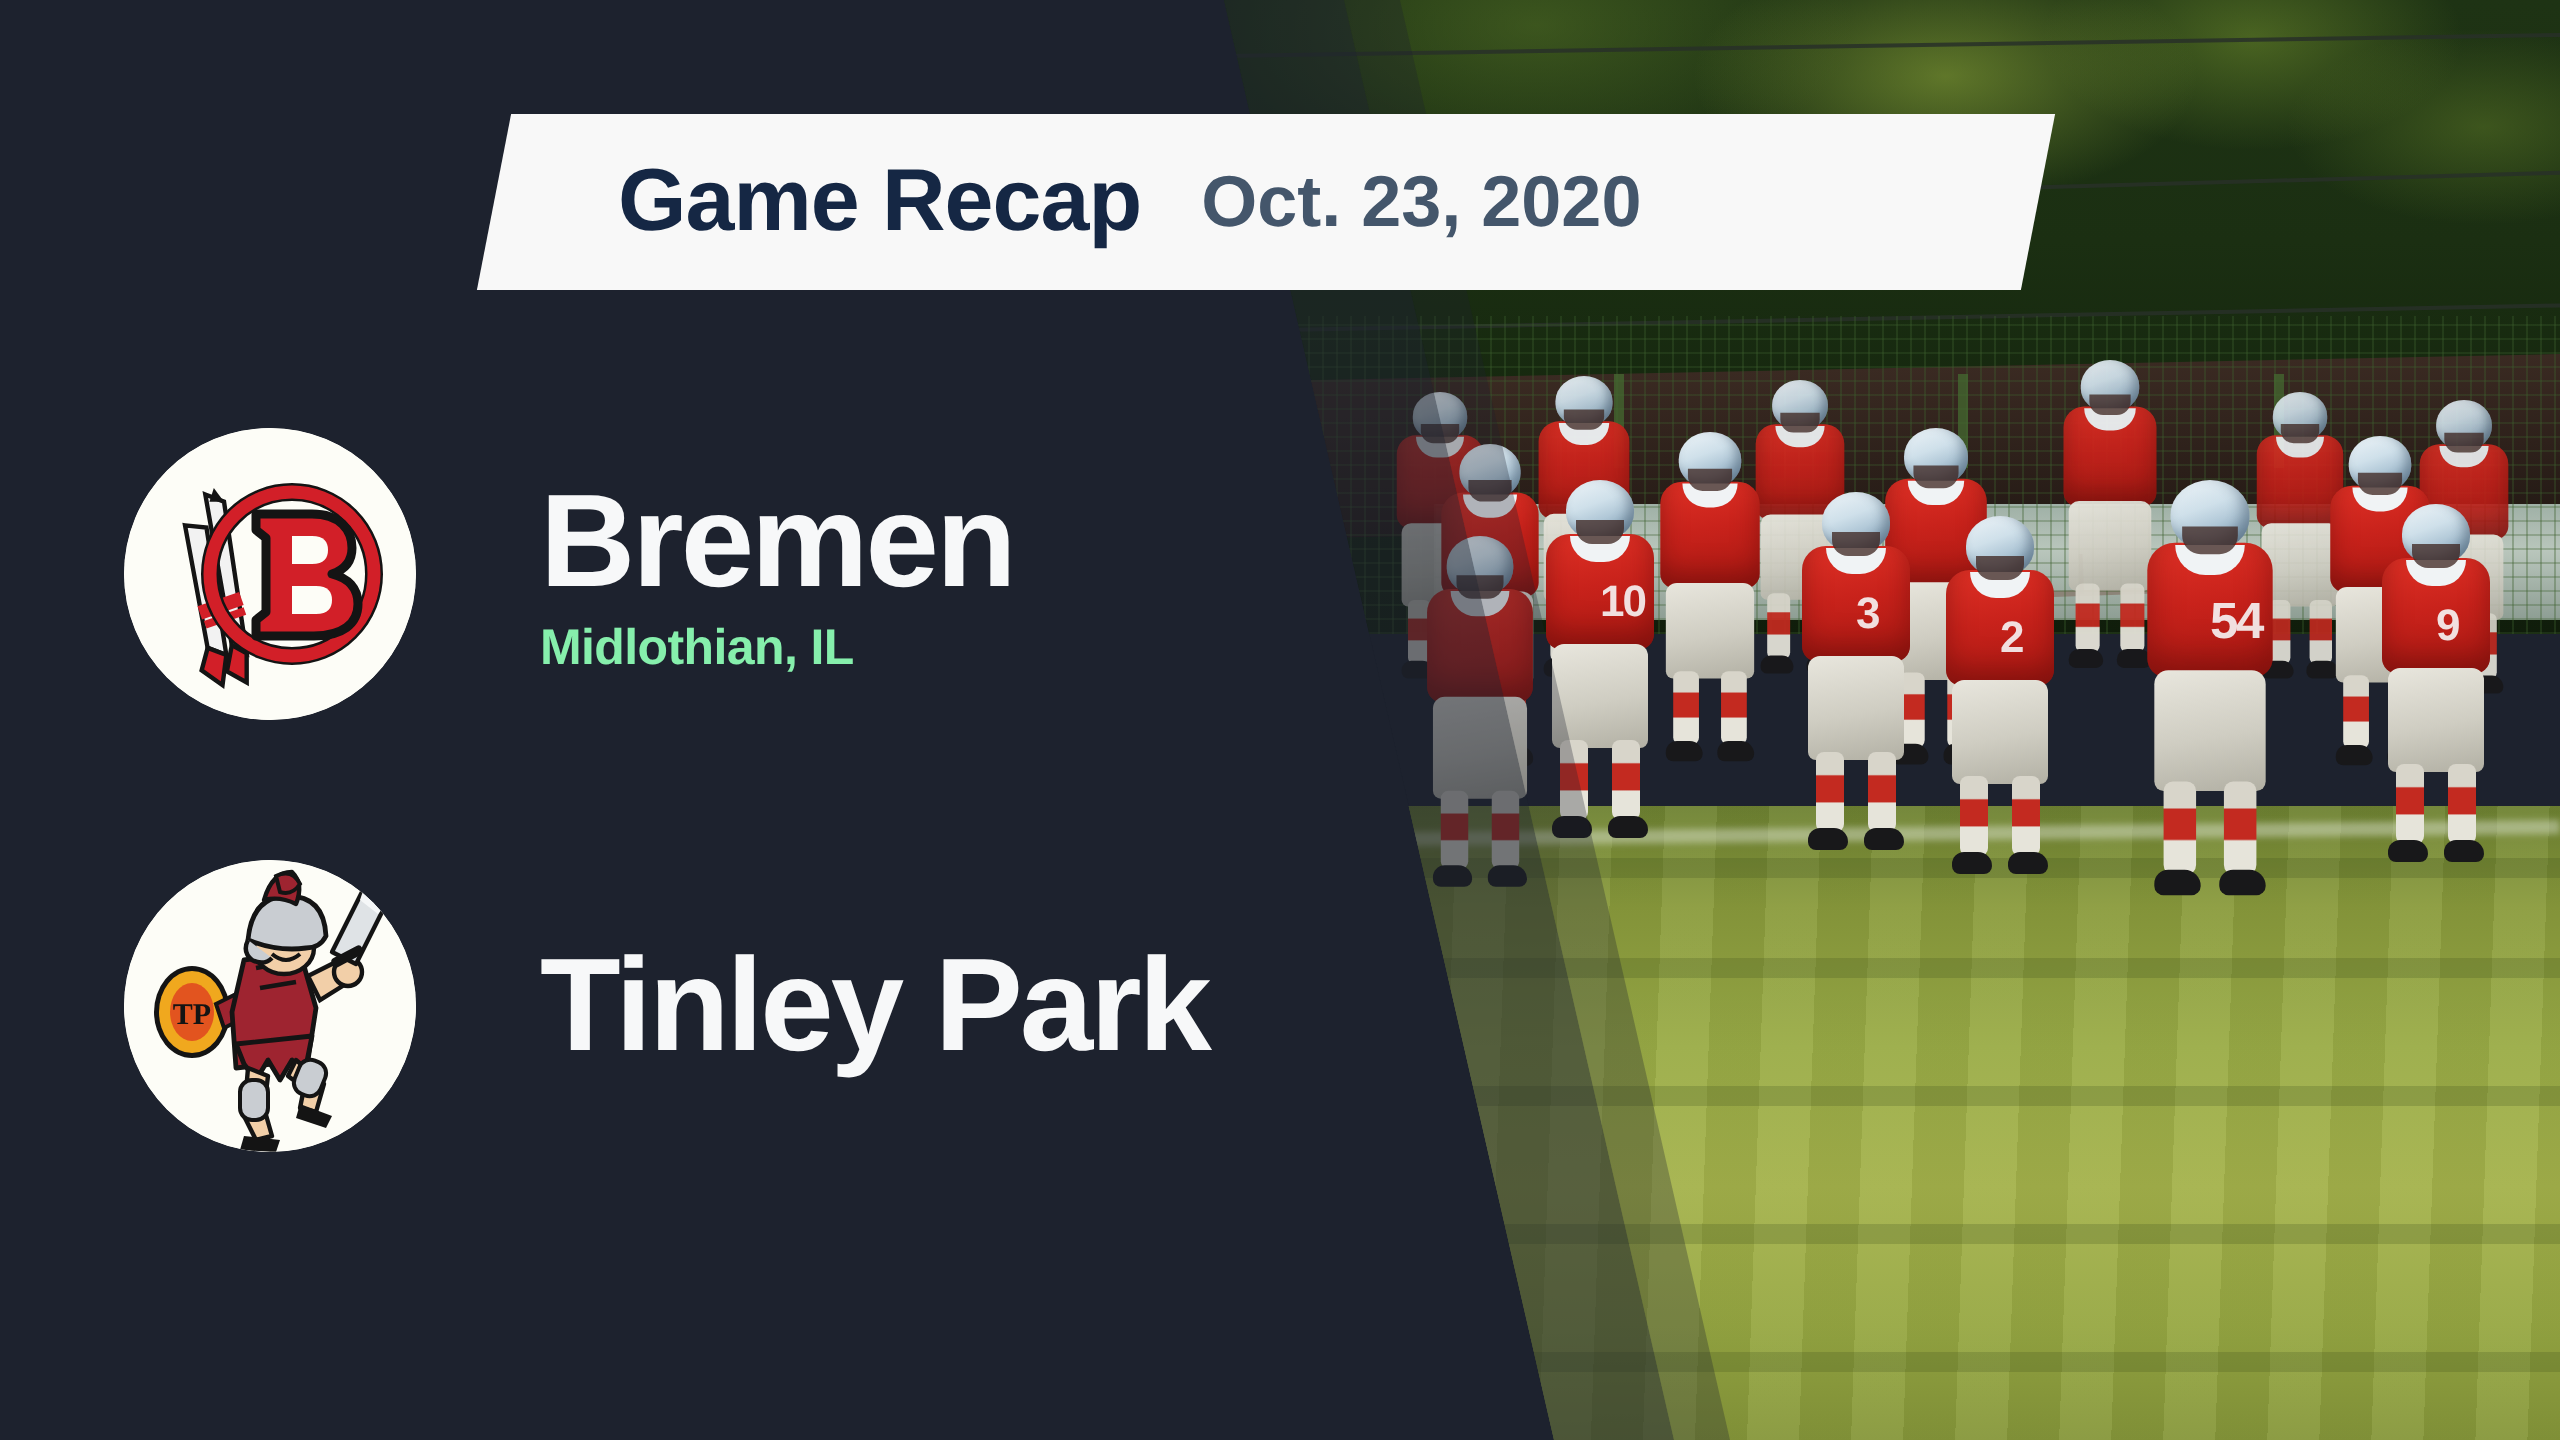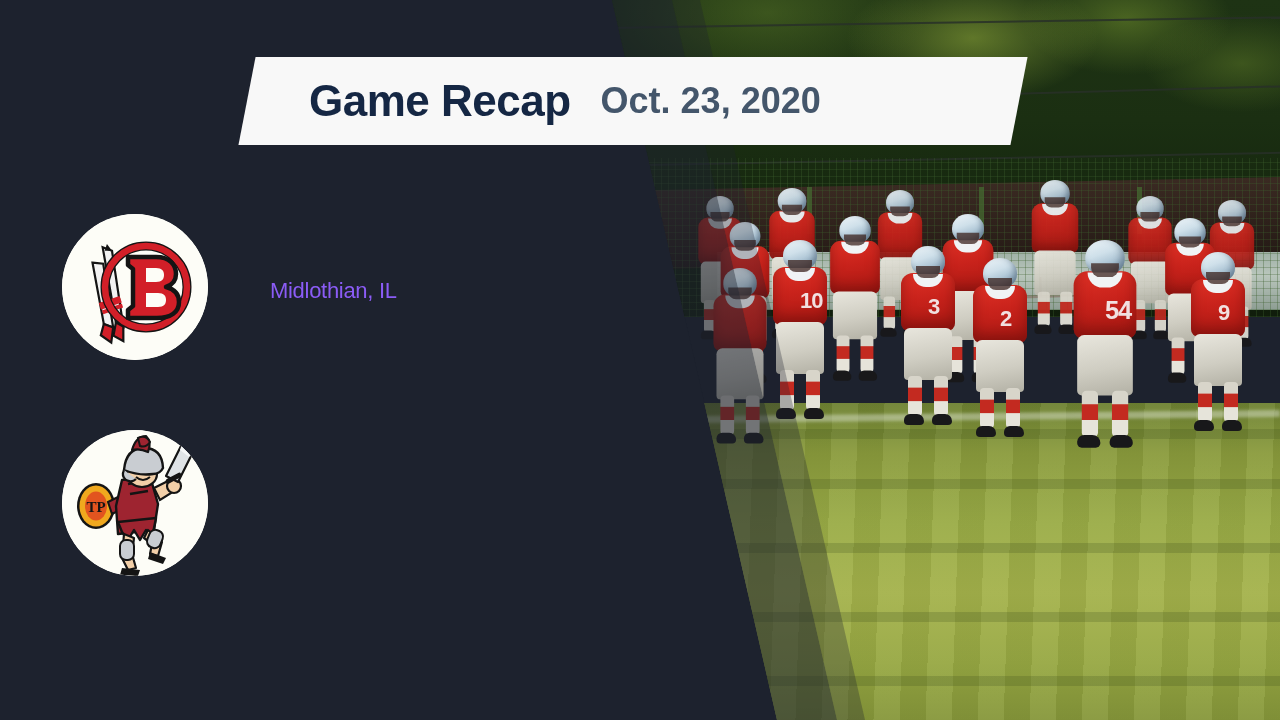--- a/index.html
+++ b/index.html
@@ -312,23 +312,23 @@
   }
   .team-name {
     font-size: 66px;
     font-weight: bold;
     color: #f7f8f9;
     letter-spacing: -1.5px;
     line-height: 1.02;
     white-space: nowrap;
   }
   .team-city {
-    font-size: 22px;
-    font-weight: normal;
-    color: #8b5cf6;
+    font-size: 25px;
+    font-weight: bold;
+    color: #86efac;
     letter-spacing: -0.3px;
     margin-top: 8px;
     white-space: nowrap;
   }
 </style>
 </head>
 <body>
 
 <div id="stage">
 
@@ -575,20 +575,21 @@
                    L66 104
                    L66 96
                    L71 92
                    L71 55
                    L66 51 Z" fill="#d21f28" stroke="#141414" stroke-width="4.5" stroke-linejoin="round"></path>
           <path d="M84 54 L94 54 C100 54 102 57 102 61 C102 65 100 68 94 68 L84 68 Z" fill="#fdfdf7"></path>
           <path d="M84 79 L96 79 C102 79 104 82 104 86 C104 90 102 93 96 93 L84 93 Z" fill="#fdfdf7"></path>
         </svg>
       </div>
       <div class="team-text">
+        <div class="team-name">Bremen</div>
         <div class="team-city">Midlothian, IL</div>
       </div>
     </div>
 
     <div class="team-row r1">
       <div class="logo">
         <svg viewBox="0 0 146 146" xmlns="http://www.w3.org/2000/svg">
           <circle cx="73" cy="73" r="73" fill="#fdfdf7"></circle>
 
           <g>
@@ -628,20 +629,21 @@
           <path d="M86 100 L100 112 L96 126 L88 124 L90 114 L82 108 Z" fill="#f2cfa8" stroke="#141414" stroke-width="2.2" stroke-linejoin="round"></path>
 
           <rect x="58" y="110" width="14" height="20" rx="6" fill="#c9cdd2" stroke="#141414" stroke-width="2"></rect>
           <rect x="86" y="100" width="14" height="18" rx="6" fill="#c9cdd2" stroke="#141414" stroke-width="2" transform="rotate(22 93 109)"></rect>
 
           <path d="M60 138 L78 140 L76 146 L58 145 Z" fill="#141414"></path>
           <path d="M88 122 L104 128 L101 134 L86 129 Z" fill="#141414"></path>
         </svg>
       </div>
       <div class="team-text">
+        <div class="team-name">Tinley Park</div>
       </div>
     </div>
   </div>
 
   <div class="banner">
     <div class="banner-inner">
       <div class="banner-title">Game Recap</div>
       <div class="banner-date">Oct. 23, 2020</div>
     </div>
   </div>

